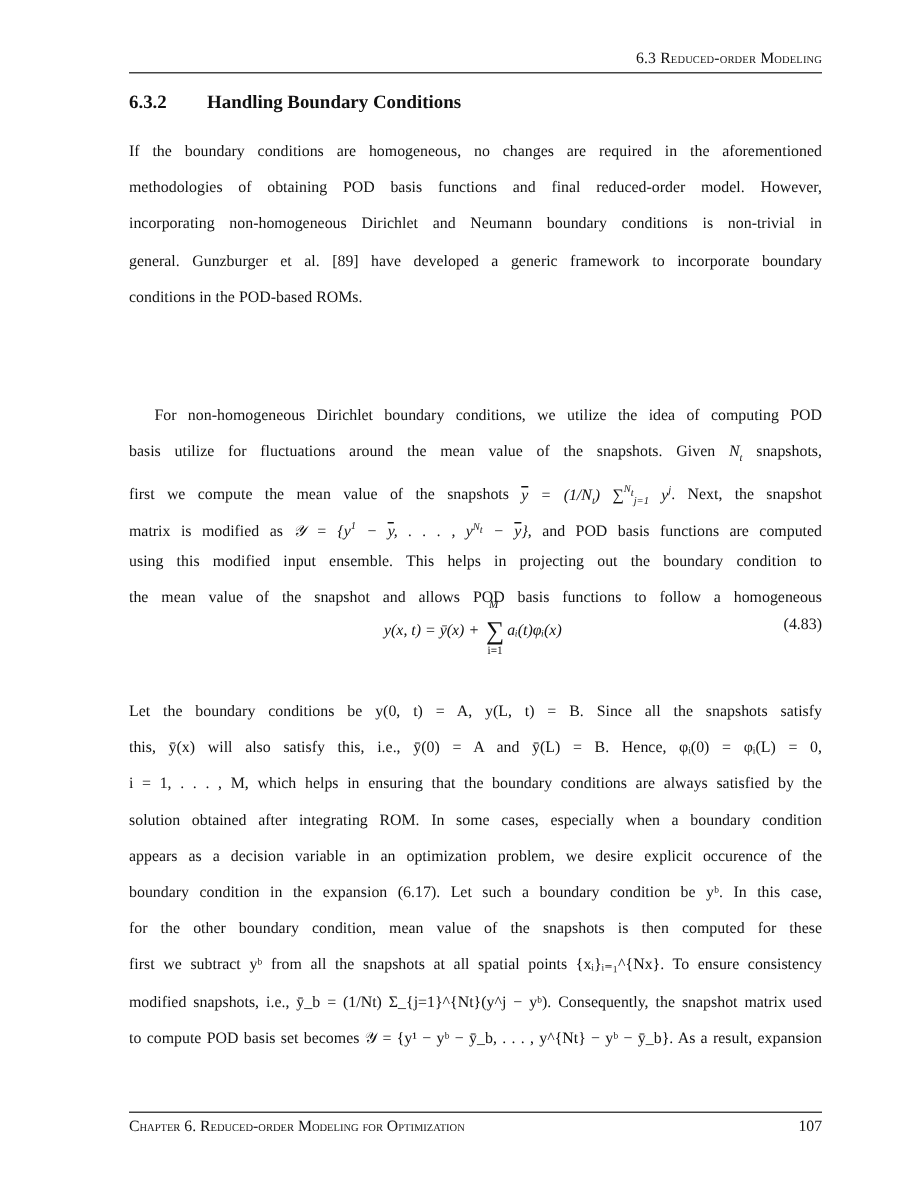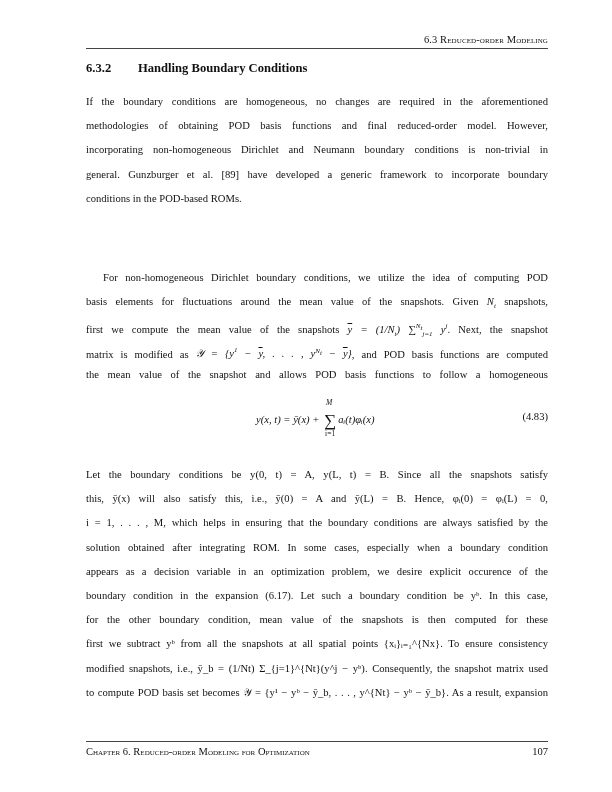--- a/index.html
+++ b/index.html
@@ -43,23 +43,24 @@
   <div class="body" style="top:90px;">
     <span class="line">If the boundary conditions are homogeneous, no changes are required in the aforementioned</span>
     <span class="line">methodologies of obtaining POD basis functions and final reduced-order model.  However,</span>
     <span class="line">incorporating non-homogeneous Dirichlet and Neumann boundary conditions is non-trivial in</span>
     <span class="line">general. Gunzburger et al. [89] have developed a generic framework to incorporate boundary</span>
     <span class="line last">conditions in the POD-based ROMs.</span>
   </div>
 
   <div class="body" style="top:235px;margin-top:31px;">
     <span class="line indent">For non-homogeneous Dirichlet boundary conditions, we utilize the idea of computing POD</span>
-    <span class="line"><span>basis elements for fluctuations around the mean value of the snapshots. Given </span><span class="m">N<sub>t</sub></span><span> snapshots,</span></span>
+    <span class="line"><span>basis utilize for fluctuations around the mean value of the snapshots. Given </span><span class="m">N<sub>t</sub></span><span> snapshots,</span></span>
     <span class="line"><span>first we compute the mean value of the snapshots </span><span class="m"><span class="bar">y</span> = (1/N<sub>t</sub>) ∑<sup>N<sub>t</sub></sup><sub>j=1</sub> y<sup>j</sup></span><span>. Next, the snapshot</span></span>
     <span class="line"><span>matrix is modified as </span><span class="m">𝒴 = {y<sup>1</sup> − <span class="bar">y</span>, . . . , y<sup>N<sub>t</sub></sup> − <span class="bar">y</span>}</span><span>, and POD basis functions are computed</span></span>
+    <span class="line">using this modified input ensemble. This helps in projecting out the boundary condition to</span>
     <span class="line">the mean value of the snapshot and allows POD basis functions to follow a homogeneous</span>
   </div>
 
   <div class="eq">
     <div class="eq-body m">
       <span>y(x, t) = ȳ(x) + </span><span class="sum">∑<span class="up">M</span><span class="lo">i=1</span></span><span>aᵢ(t)φᵢ(x)</span>
     </div>
     <div class="eq-num">(4.83)</div>
   </div>
 

